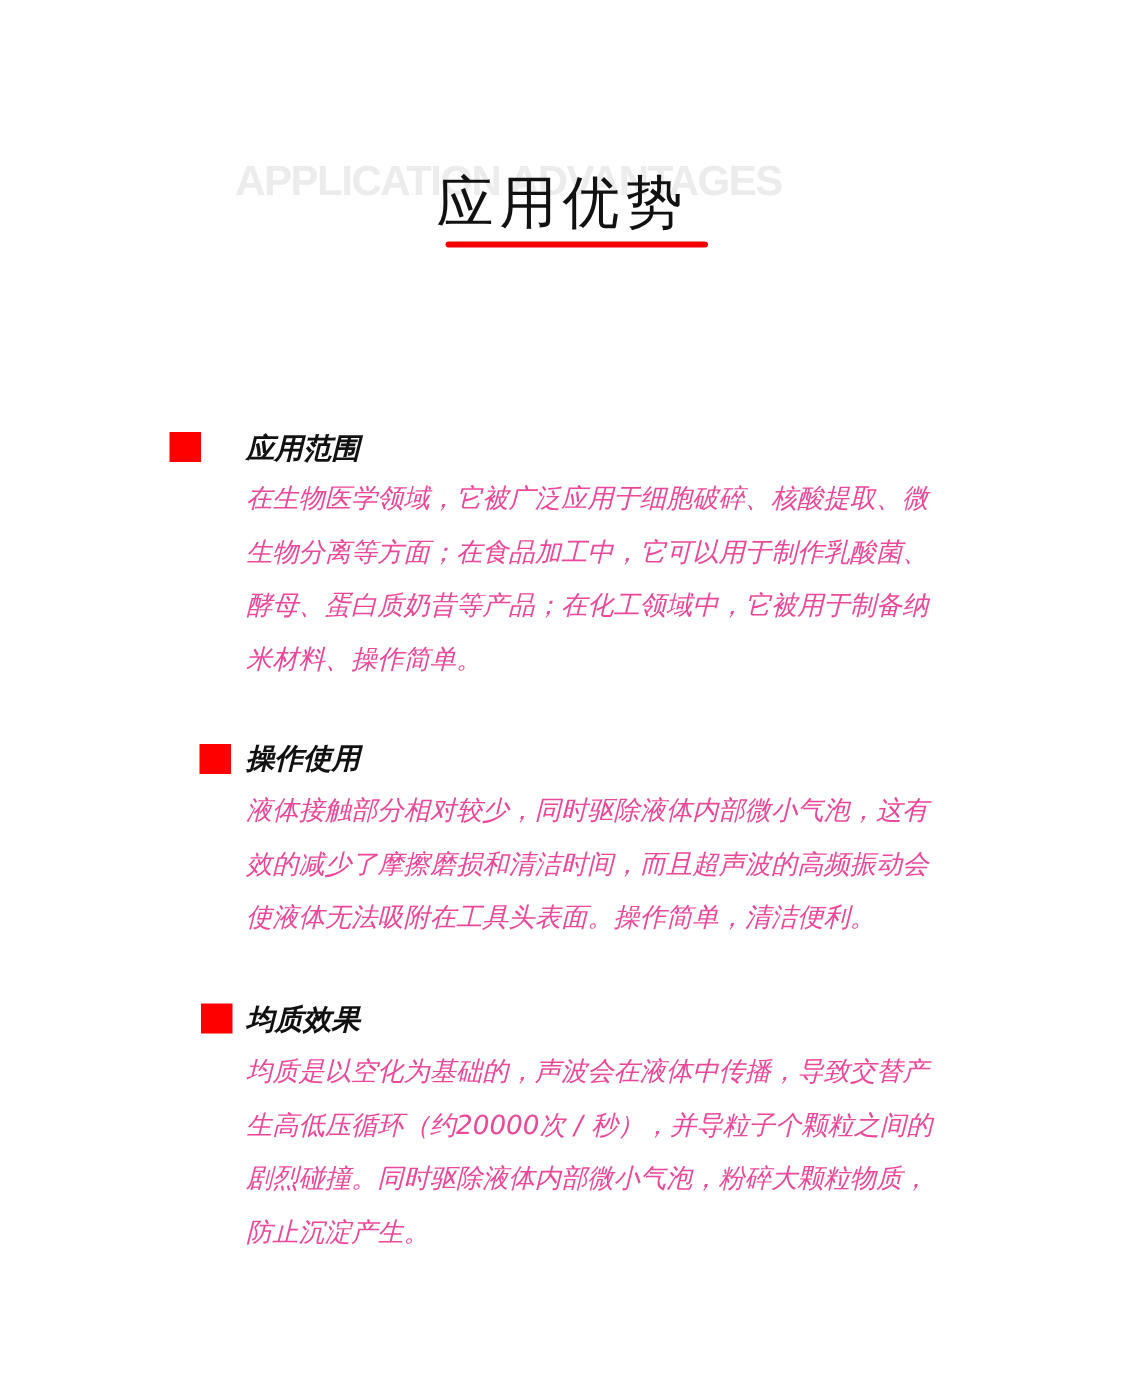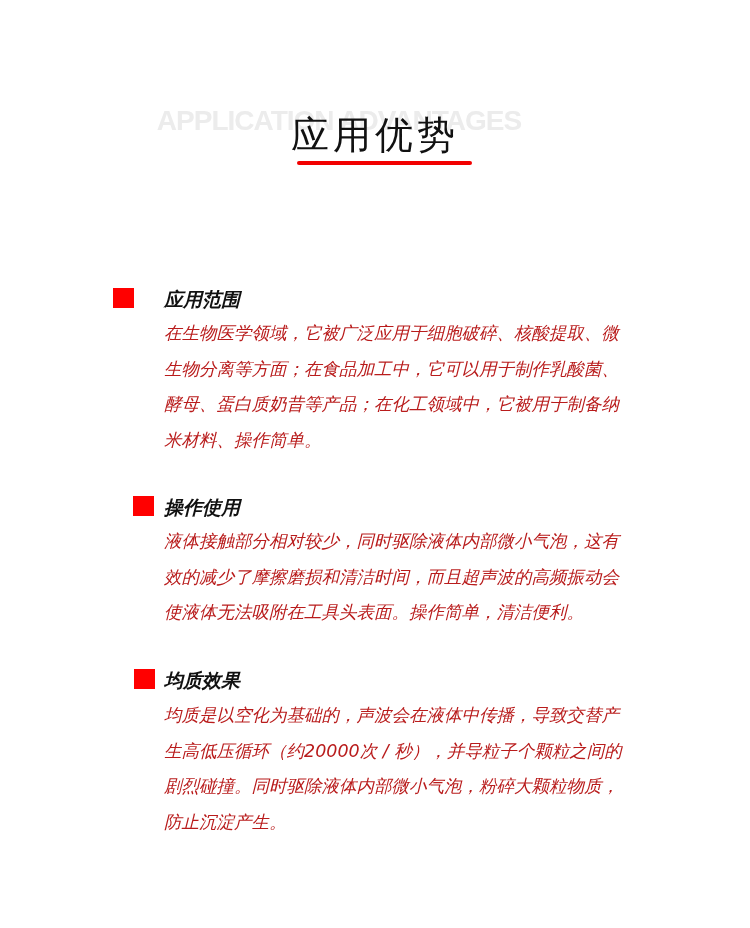--- a/index.html
+++ b/index.html
@@ -69,21 +69,21 @@
       color: #111111;
       line-height: 24px;
       white-space: nowrap;
     }
     .body-text {
       position: absolute;
       left: 164px;
       width: 472px;
       font-size: 17.5px;
       font-style: italic;
-      color: #b91c1c;
+      color: #ec4899;
       line-height: 35.5px;
     }
     .line {
       display: block;
       white-space: nowrap;
     }
   </style>
 </head>
 <body>
 
@@ -99,21 +99,21 @@
   <div class="body-text" style="top:316px;">
     <span class="line">在生物医学领域，它被广泛应用于细胞破碎、核酸提取、微</span>
     <span class="line">生物分离等方面；在食品加工中，它可以用于制作乳酸菌、</span>
     <span class="line">酵母、蛋白质奶昔等产品；在化工领域中，它被用于制备纳</span>
     <span class="line">米材料、操作简单。</span>
   </div>
 </div>
 
 <div class="section">
   <div class="bullet" style="left:133px; top:496px;"></div>
-  <div class="heading" style="top:495px;">操作使用</div>
+  <div class="heading" style="top:495px;font-family:Liberation Serif, serif;">操作使用</div>
   <div class="body-text" style="top:524px;">
     <span class="line">液体接触部分相对较少，同时驱除液体内部微小气泡，这有</span>
     <span class="line">效的减少了摩擦磨损和清洁时间，而且超声波的高频振动会</span>
     <span class="line">使液体无法吸附在工具头表面。操作简单，清洁便利。</span>
   </div>
 </div>
 
 <div class="section">
   <div class="bullet" style="left:134px; top:669px;"></div>
   <div class="heading" style="top:668px;">均质效果</div>

